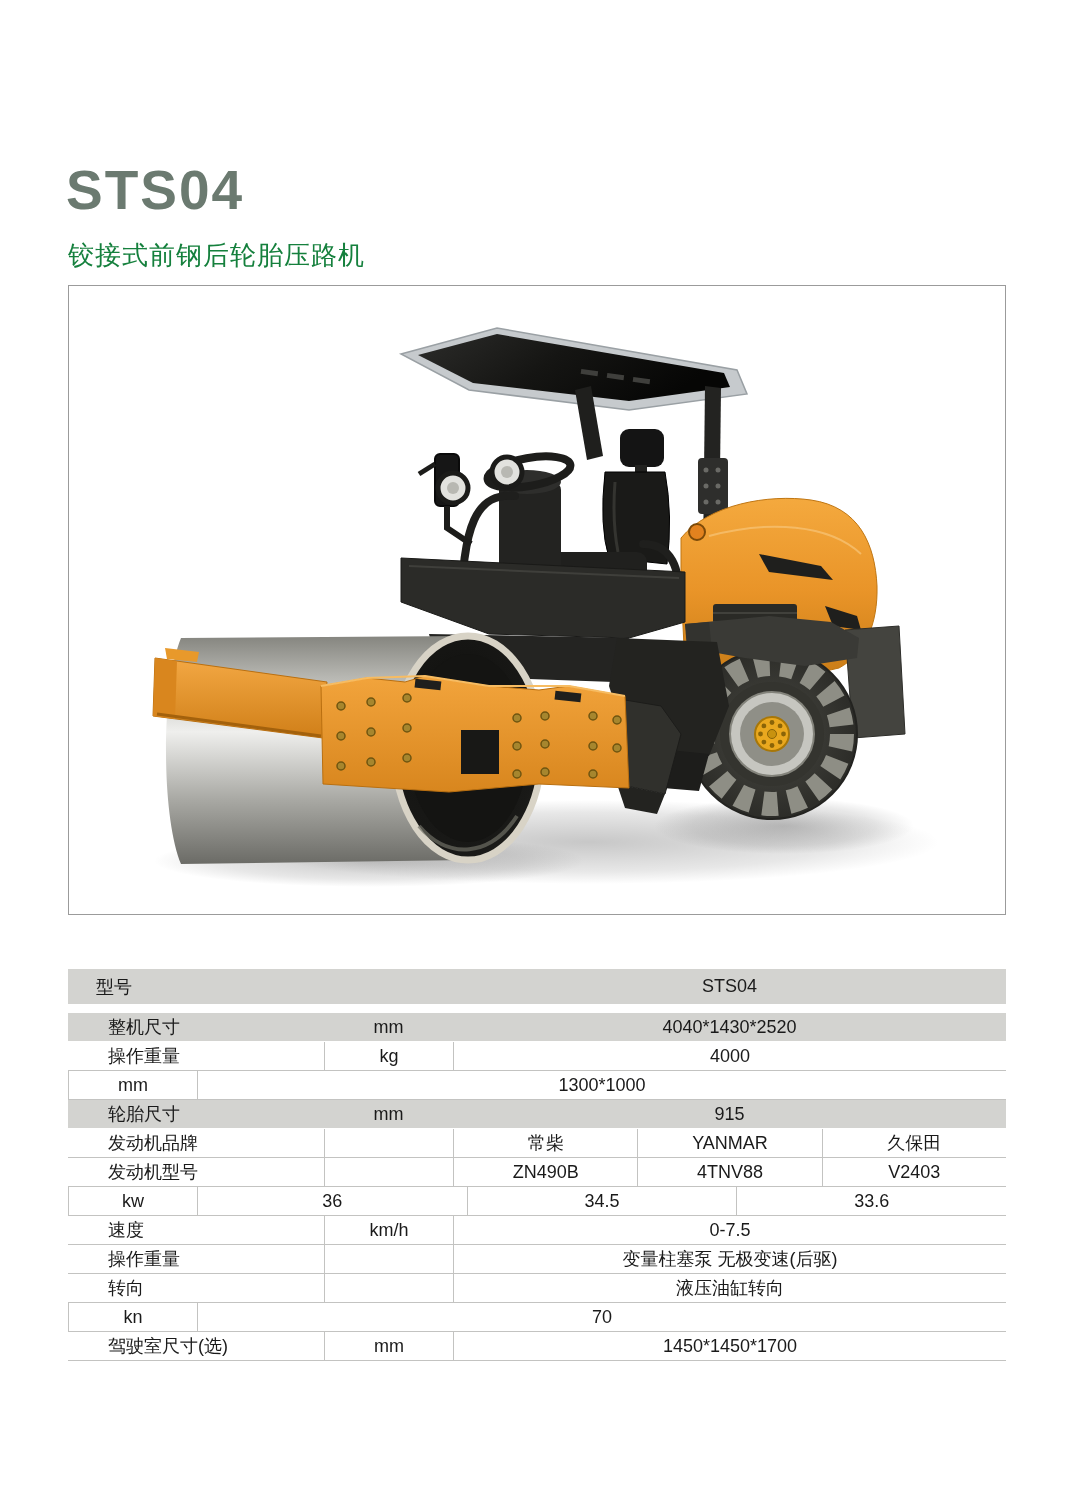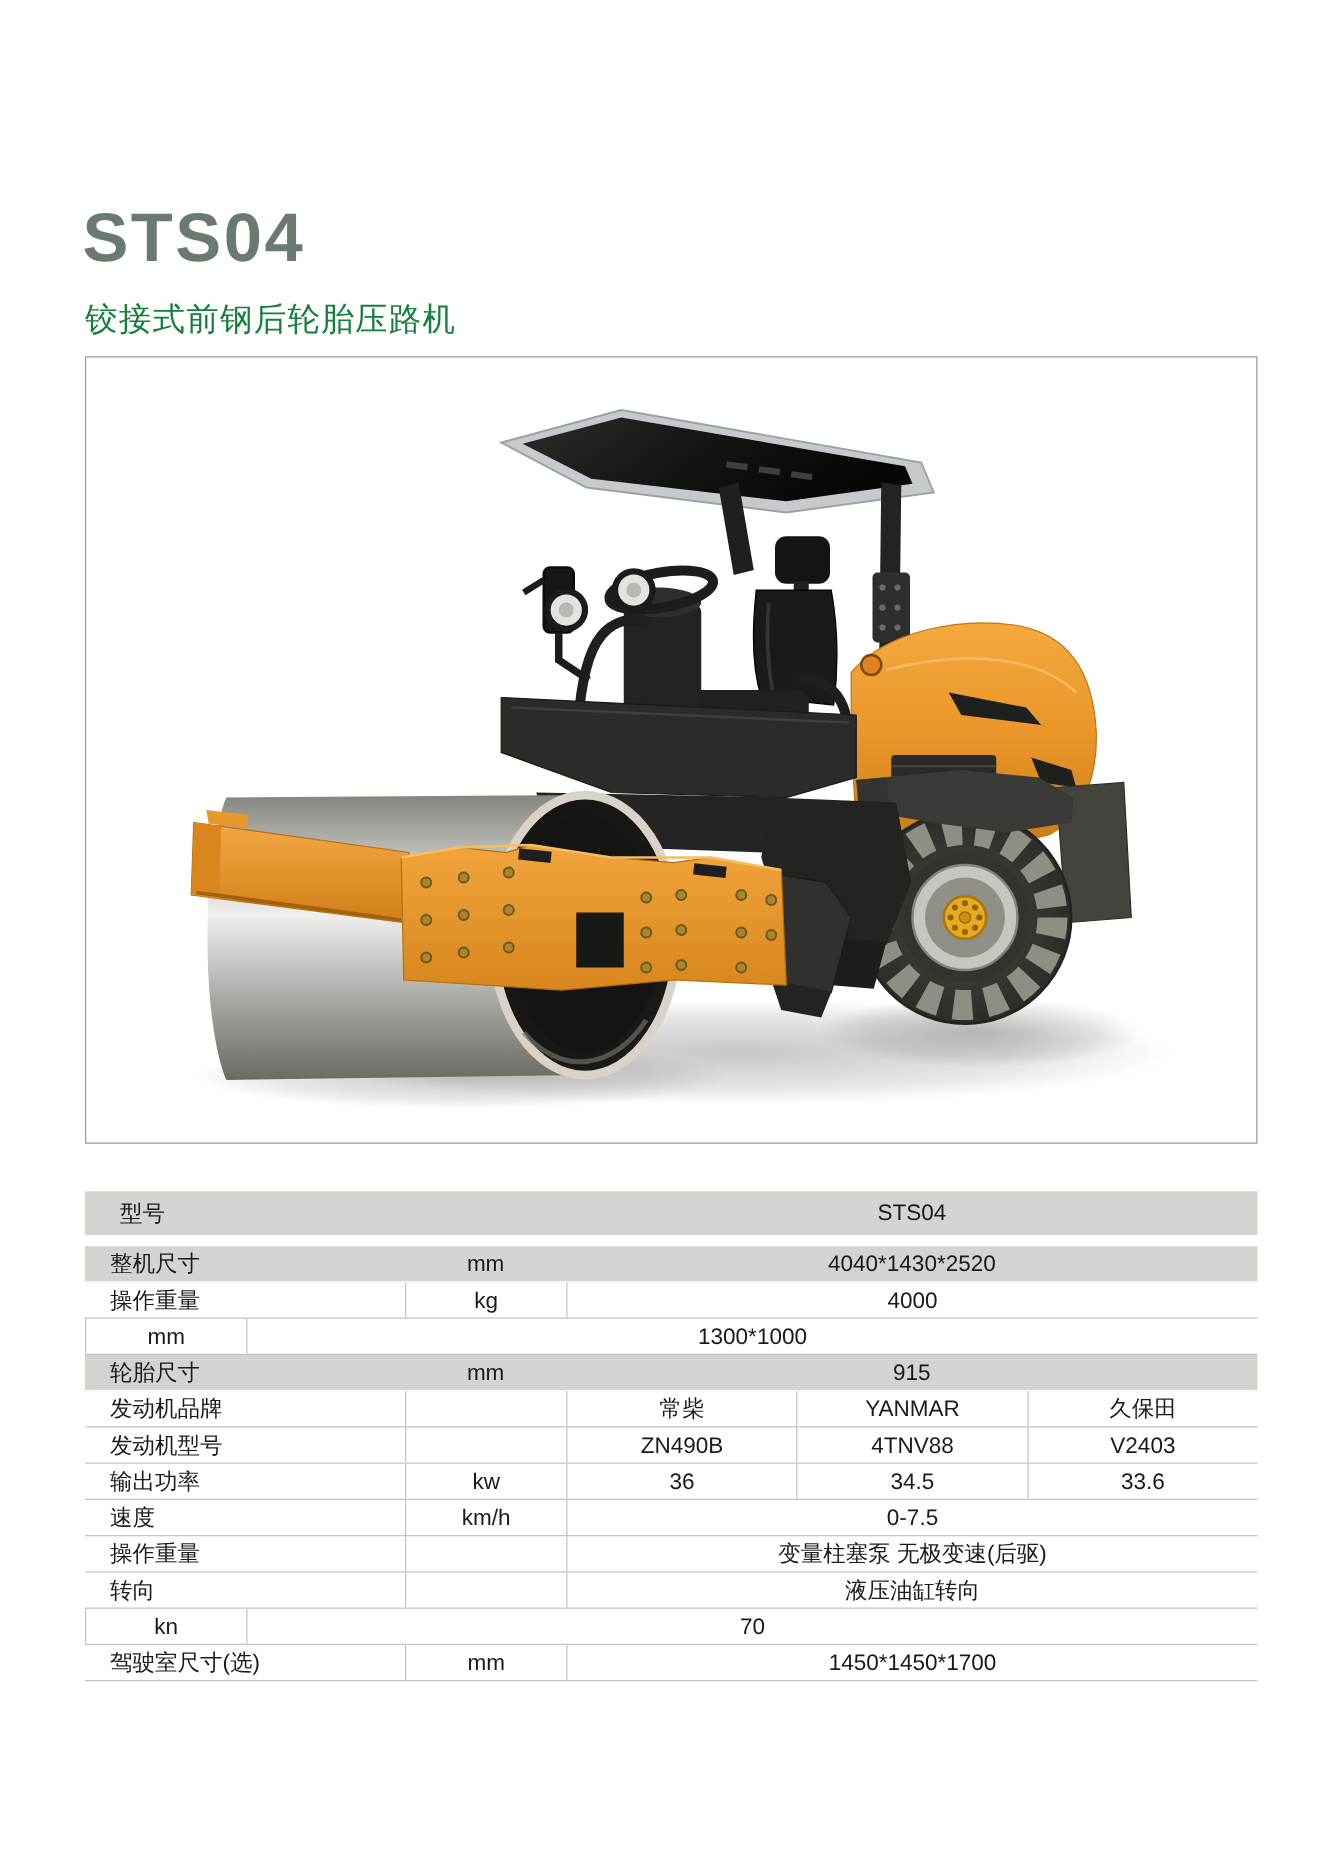--- a/index.html
+++ b/index.html
@@ -28,28 +28,28 @@
     position: absolute; left: 68px; top: 285px;
     width: 938px; height: 630px;
     border: 1px solid #9b9b9b; background: #fff;
   }
   .photo-frame svg { display: block; width: 100%; height: 100%; }
 
   .spec { position: absolute; left: 68px; top: 953px; width: 938px; font-size: 18px; }
 
   .model-row {
     display: flex; align-items: center; height: 35px;
-    background: #d3d3d0; margin-bottom: 9px;
+    background: #d3d3d0; margin-bottom: 9px; margin-top: 16px;
   }
   .model-row .m-label { width: 385px; padding-left: 28px; font-weight: 500; }
   .model-row .m-value { flex: 1; text-align: center; }
 
   .trow { display: flex; align-items: stretch; height: 29px; border-bottom: 1px solid #c3c3c1; }
   .trow.shaded { background: #d3d3d0; border-bottom: 1px solid #ffffff; }
-  .c-label { width: 256px; padding-left: 20px; display: flex; align-items: center; font-weight: 500; }
+  .c-label { width: 256px; padding-left: 40px; display: flex; align-items: center; font-weight: 500; }
   .c-unit  { width: 129px; display: flex; align-items: center; justify-content: center; border-left: 1px solid #c3c3c1; }
   .c-values{ flex: 1; display: flex; border-left: 1px solid #c3c3c1; }
   .vcell   { flex: 1; display: flex; align-items: center; justify-content: center; }
   .vcell + .vcell { border-left: 1px solid #c3c3c1; }
   .trow.shaded .c-unit, .trow.shaded .c-values { border-left: none; }
 </style>
 </head>
 <body>
 
 <div class="page">
@@ -269,21 +269,20 @@
         <div class="trow">
           <div class="c-label">发动机型号</div>
           <div class="c-unit"></div>
           <div class="c-values">
             <div class="vcell">ZN490B</div>
             <div class="vcell">4TNV88</div>
             <div class="vcell">V2403</div>
           </div>
         </div>
         <div class="trow">
-          <div class="c-label">输出功率</div>
           <div class="c-unit">kw</div>
           <div class="c-values">
             <div class="vcell">36</div>
             <div class="vcell">34.5</div>
             <div class="vcell">33.6</div>
           </div>
         </div>
         <div class="trow">
           <div class="c-label">速度</div>
           <div class="c-unit">km/h</div>

